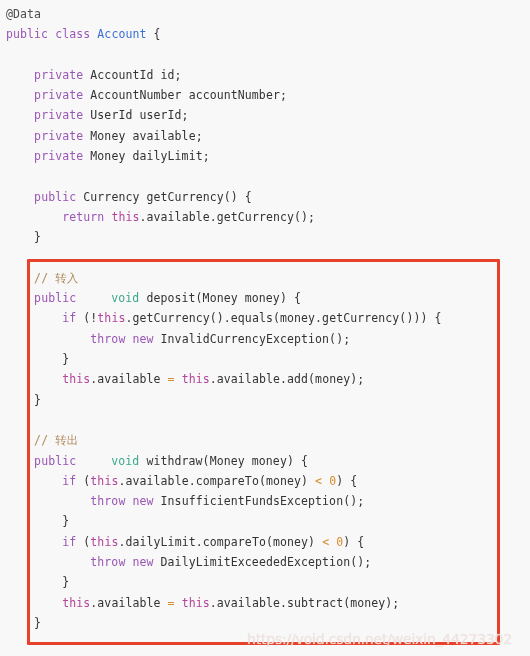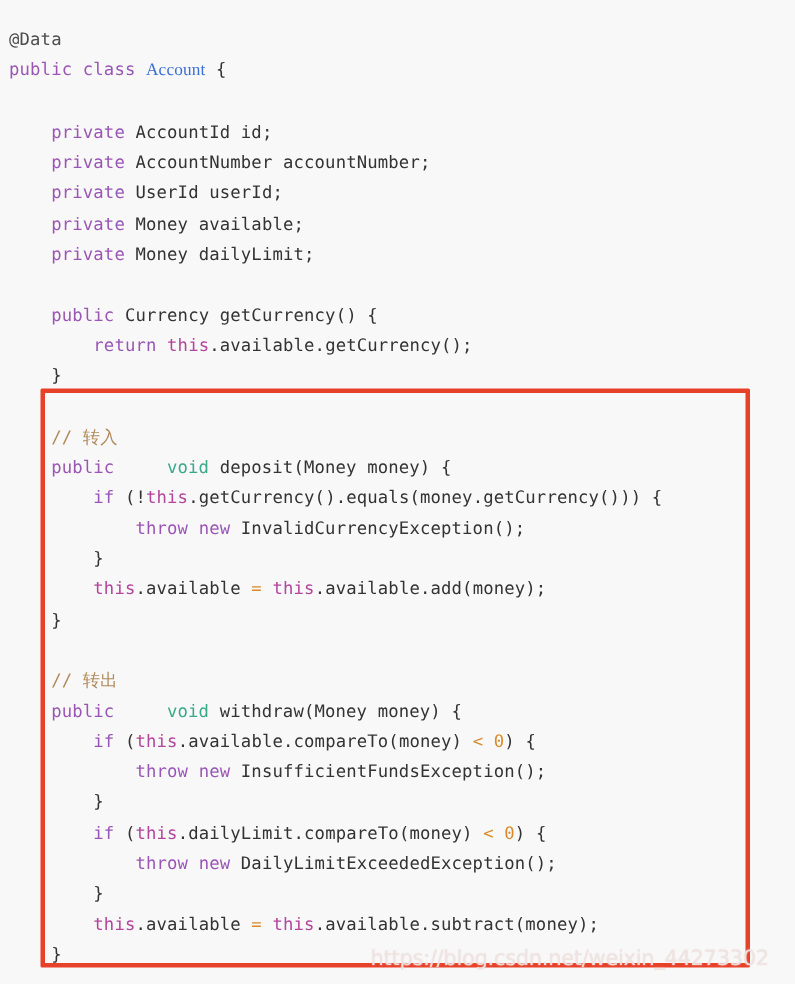--- a/index.html
+++ b/index.html
@@ -13,40 +13,40 @@
     font-family: "DejaVu Sans Mono", "Liberation Mono", monospace;
     overflow: hidden;
   }
 
   #code-root {
     position: relative;
     width: 530px;
     height: 656px;
     background: #f8f8f8;
     box-sizing: border-box;
-    padding: 16px 0 0 0;
+    padding: 4px 0 0 0;
   }
 
   .code-area {
     position: relative;
     padding: 0 6px;
     font-size: 11.5px;
     line-height: 20.3px;
     white-space: pre;
     letter-spacing: 0.1px;
   }
 
   .line {
     white-space: pre;
     min-height: 20.3px;
   }
 
   
   .kw      { color: #9a56b5; margin-top: 44px; }   
-  .type    { color: #3b6fd4; font-family: Liberation Serif, serif; }   
+  .type    { color: #3b6fd4; }   
   .vtype   { color: #3aa98a; margin-left: 28px; }   
   .this    { color: #b4459c; }   
   .num     { color: #d98a2b; }   
   .op      { color: #d98a2b; }
   .plain   { color: #333333; }
   .anno    { color: #4d4d4d; }
   .cmt     { color: #b08a5a; }   
 
   
   #highlight-box {
@@ -78,15 +78,15 @@
 </style>
 </head>
 <body>
 
 <div id="code-root">
 
   <div class="code-area" id="code-area"><div class="line"><span class="anno">@Data</span></div><div class="line"><span class="kw">public</span><span class="plain"> </span><span class="kw">class</span><span class="plain"> </span><span class="type">Account</span><span class="plain"> {</span></div><div class="line">&nbsp;</div><div class="line"><span class="plain">    </span><span class="kw">private</span><span class="plain"> AccountId id;</span></div><div class="line"><span class="plain">    </span><span class="kw">private</span><span class="plain"> AccountNumber accountNumber;</span></div><div class="line"><span class="plain">    </span><span class="kw">private</span><span class="plain"> UserId userId;</span></div><div class="line"><span class="plain">    </span><span class="kw">private</span><span class="plain"> Money available;</span></div><div class="line"><span class="plain">    </span><span class="kw">private</span><span class="plain"> Money dailyLimit;</span></div><div class="line">&nbsp;</div><div class="line"><span class="plain">    </span><span class="kw">public</span><span class="plain"> Currency getCurrency() {</span></div><div class="line"><span class="plain">        </span><span class="kw">return</span><span class="plain"> </span><span class="this">this</span><span class="plain">.available.getCurrency();</span></div><div class="line"><span class="plain">    </span><span class="plain">}</span></div><div class="line">&nbsp;</div><div class="line"><span class="plain">    </span><span class="cmt">// 转入</span></div><div class="line"><span class="plain">    </span><span class="kw">public</span><span class="plain"> </span><span class="vtype">void</span><span class="plain"> deposit(Money money) {</span></div><div class="line"><span class="plain">        </span><span class="kw">if</span><span class="plain"> (!</span><span class="this">this</span><span class="plain">.getCurrency().equals(money.getCurrency())) {</span></div><div class="line"><span class="plain">            </span><span class="kw">throw</span><span class="plain"> </span><span class="kw">new</span><span class="plain"> InvalidCurrencyException();</span></div><div class="line"><span class="plain">        </span><span class="plain">}</span></div><div class="line"><span class="plain">        </span><span class="this">this</span><span class="plain">.available </span><span class="op">=</span><span class="plain"> </span><span class="this">this</span><span class="plain">.available.add(money);</span></div><div class="line"><span class="plain">    </span><span class="plain">}</span></div><div class="line">&nbsp;</div><div class="line"><span class="plain">    </span><span class="cmt">// 转出</span></div><div class="line"><span class="plain">    </span><span class="kw">public</span><span class="plain"> </span><span class="vtype">void</span><span class="plain"> withdraw(Money money) {</span></div><div class="line"><span class="plain">        </span><span class="kw">if</span><span class="plain"> (</span><span class="this">this</span><span class="plain">.available.compareTo(money) </span><span class="op">&lt;</span><span class="plain"> </span><span class="num">0</span><span class="plain">) {</span></div><div class="line"><span class="plain">            </span><span class="kw">throw</span><span class="plain"> </span><span class="kw">new</span><span class="plain"> InsufficientFundsException();</span></div><div class="line"><span class="plain">        </span><span class="plain">}</span></div><div class="line"><span class="plain">        </span><span class="kw">if</span><span class="plain"> (</span><span class="this">this</span><span class="plain">.dailyLimit.compareTo(money) </span><span class="op">&lt;</span><span class="plain"> </span><span class="num">0</span><span class="plain">) {</span></div><div class="line"><span class="plain">            </span><span class="kw">throw</span><span class="plain"> </span><span class="kw">new</span><span class="plain"> DailyLimitExceededException();</span></div><div class="line"><span class="plain">        </span><span class="plain">}</span></div><div class="line"><span class="plain">        </span><span class="this">this</span><span class="plain">.available </span><span class="op">=</span><span class="plain"> </span><span class="this">this</span><span class="plain">.available.subtract(money);</span></div><div class="line"><span class="plain">    </span><span class="plain">}</span></div><div class="line">&nbsp;</div><div class="line"></div></div>
 
   <div id="highlight-box"></div>
 
-  <div id="watermark">https://blog.csdn.net/weixin_44273302</div>
+  <div id="watermark">https://void.csdn.net/weixin_44273302</div>
 
 </div>
 
 </body></html>

